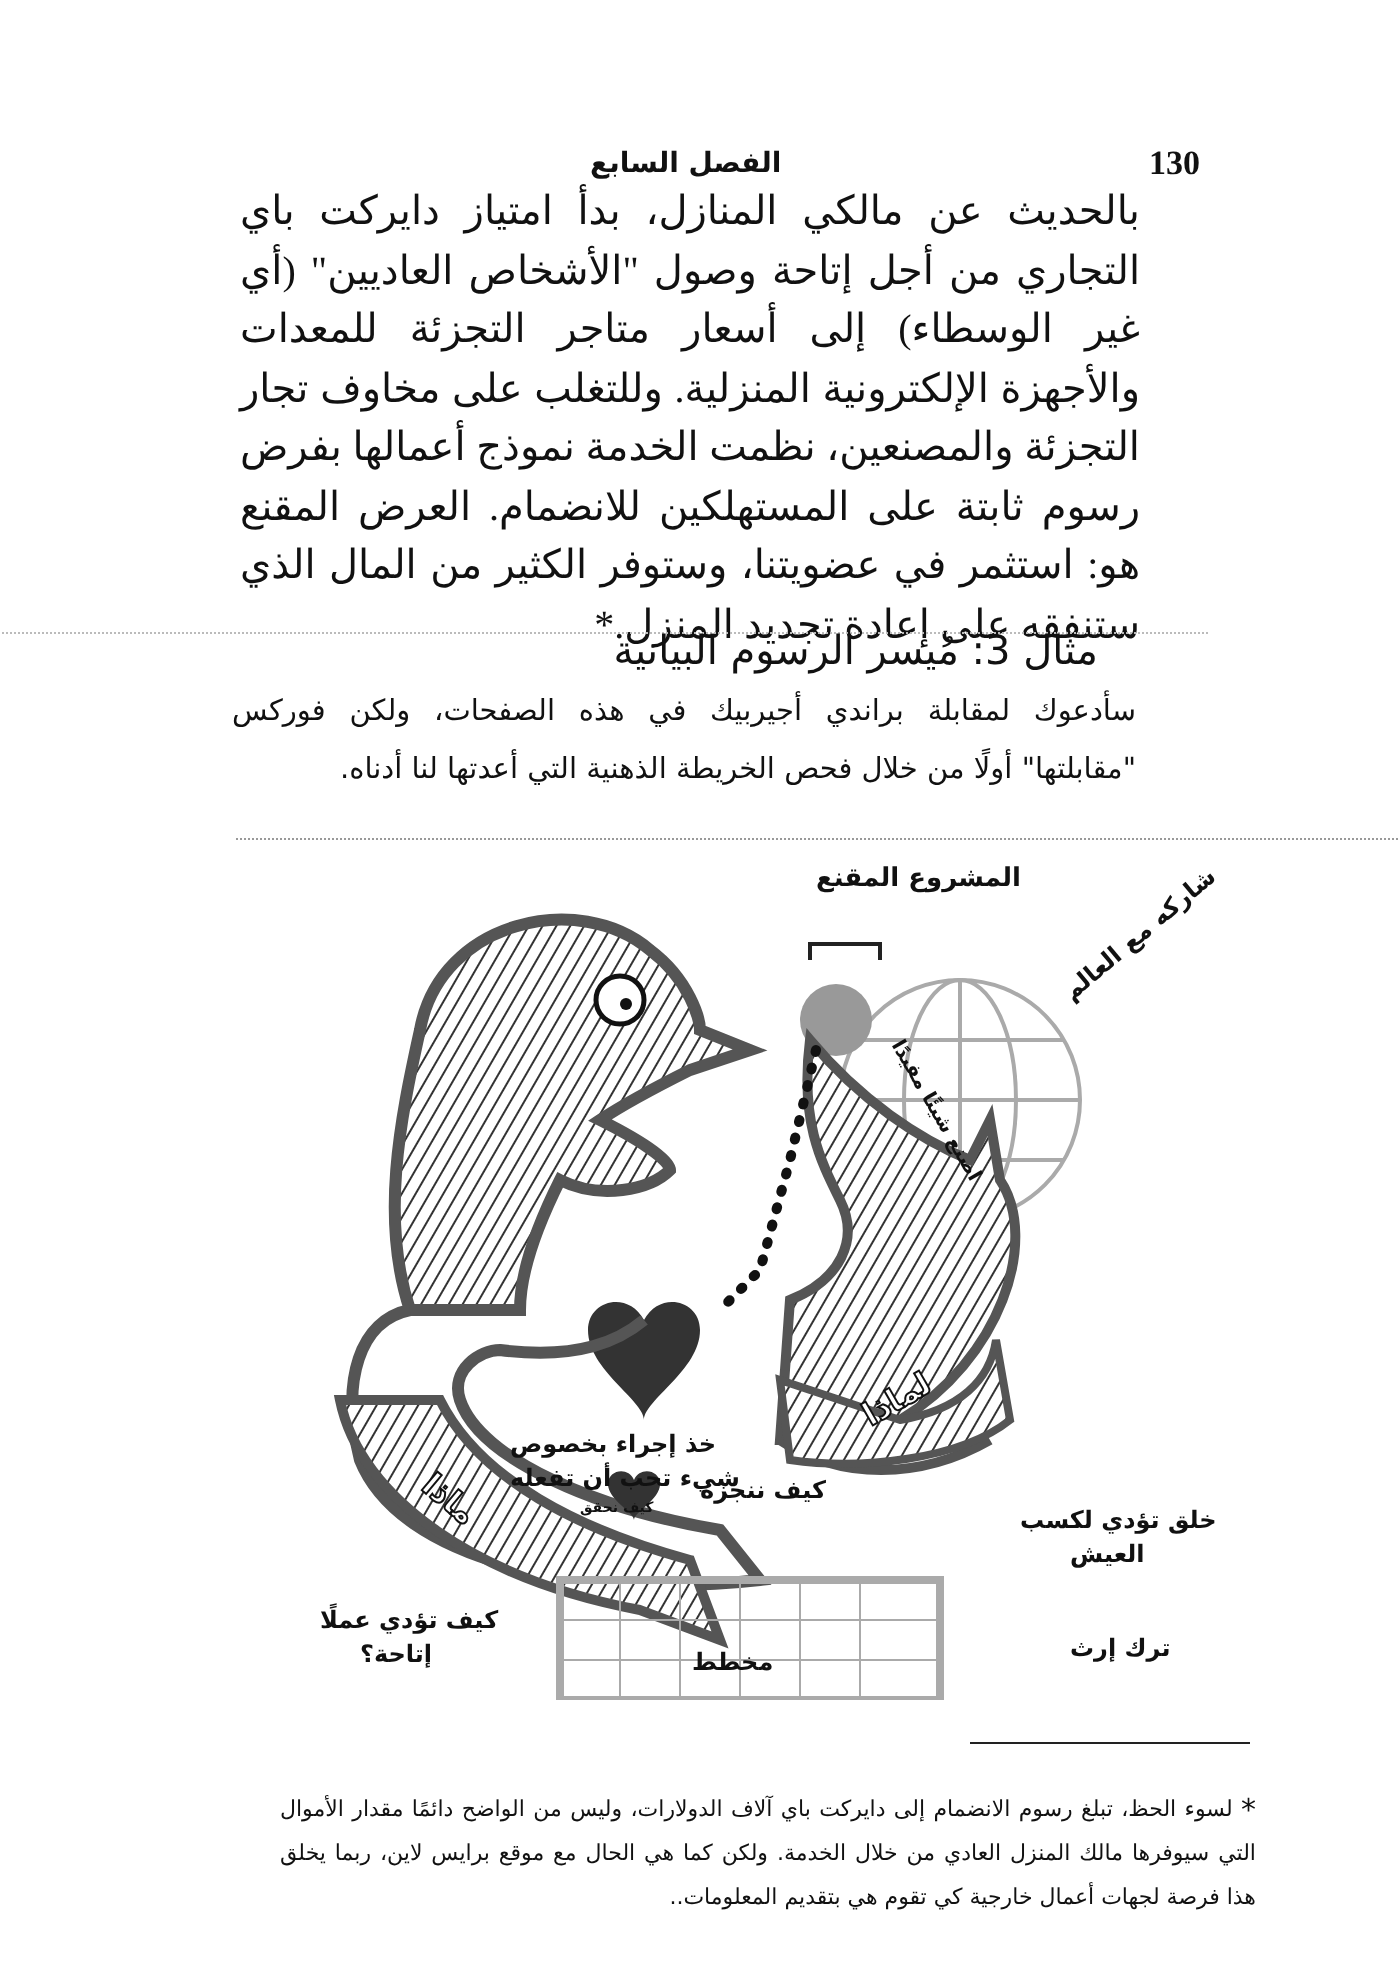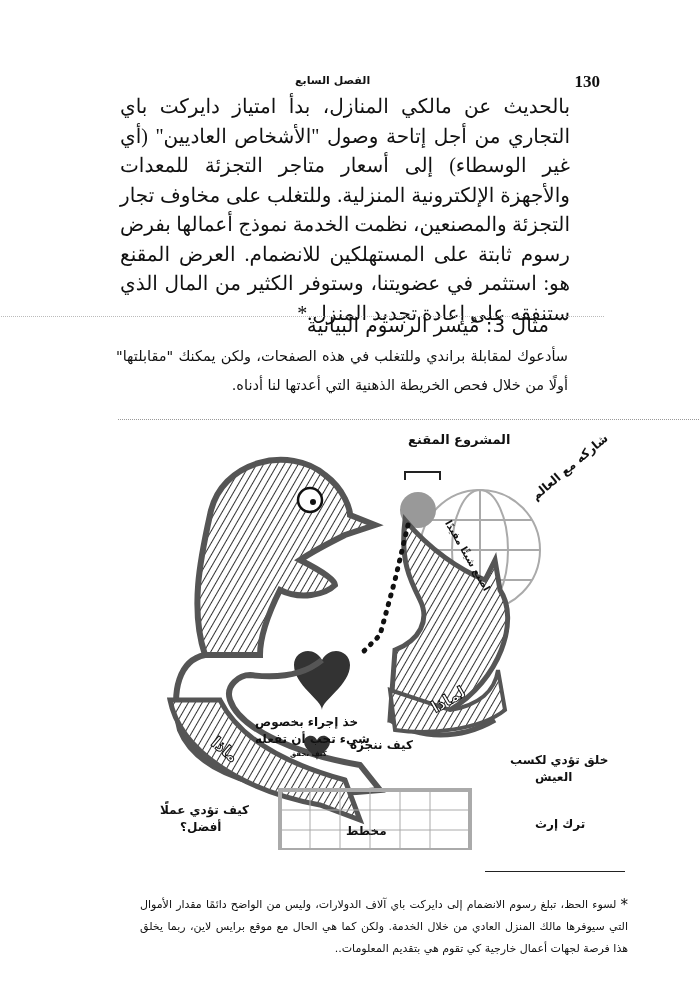--- a/index.html
+++ b/index.html
@@ -2,21 +2,21 @@
 <html><head>
 <meta charset="utf-8">
 <style>
   html, body { margin:0; padding:0; background:#ffffff; }
   body { width:699px; height:992px; position:relative; overflow:hidden; font-family:"DejaVu Sans", sans-serif; color:#111; }
   .watermark { position:absolute; left:14px; top:18px; width:260px; text-align:center; font-family:"Liberation Sans", sans-serif; }
   .wm-ar { font-size:15px; direction:rtl; line-height:20px; }
   .wm-url { font-size:16px; line-height:20px; }
   .running-head { position:absolute; top:72px; left:120px; width:480px; height:20px; }
   .page-num { position:absolute; right:0; top:0; font-family:"Liberation Serif", serif; font-weight:bold; font-size:17px; }
-  .chapter { position:absolute; left:175px; top:2px; font-size:11px; font-weight:bold; direction:rtl; }
+  .chapter { position:absolute; left:175px; top:2px; font-size:14px; font-weight:bold; direction:rtl; }
   .body-text { position:absolute; left:120px; width:484px; top:92px; direction:rtl; text-align:justify; font-size:20px; line-height:29.5px;font-family:Liberation Serif, serif; }
   .body-text p { margin:0; }
   .indent { padding-right:34px; }
   .example-title { position:absolute; right:150px; top:313px; direction:rtl; font-size:20px; }
   .example-body { position:absolute; left:116px; width:486px; top:342px; direction:rtl; font-size:14.5px; line-height:29px; text-align:justify; }
   .dotted-rule { position:absolute; left:118px; right:0; top:419px; border-top:1px dotted #999; }
   .dotted-rule2 { position:absolute; left:0; right:0; top:224px; border-top:1px dotted #bbb; width:680px; }
   .figure { position:absolute; left:150px; top:420px; width:520px; height:430px; }
   .fig-label { position:absolute; direction:rtl; font-weight:bold; font-size:12px; white-space:nowrap; }
   .footnote-rule { position:absolute; left:485px; top:871px; width:140px; border-top:1.5px solid #222; }
@@ -34,21 +34,21 @@
   <span class="chapter">الفصل السابع</span>
 </div>
 
 <div class="body-text">
   <p class="indent">بالحديث عن مالكي المنازل، بدأ امتياز دايركت باي التجاري من أجل إتاحة وصول "الأشخاص العاديين" (أي غير الوسطاء) إلى أسعار متاجر التجزئة للمعدات والأجهزة الإلكترونية المنزلية. وللتغلب على مخاوف تجار التجزئة والمصنعين، نظمت الخدمة نموذج أعمالها بفرض رسوم ثابتة على المستهلكين للانضمام. العرض المقنع هو: استثمر في عضويتنا، وستوفر الكثير من المال الذي ستنفقه على إعادة تجديد المنزل.*</p>
   <div class="dotted-rule2"></div>
 </div>
 
 <div class="example-title">مثال 3: مُيسر الرسوم البيانية</div>
 <div class="example-body">
-  <p class="indent" style="margin:0">سأدعوك لمقابلة براندي وللتغلب في هذه الصفحات، ولكن يمكنك "مقابلتها" أولًا من خلال فحص الخريطة الذهنية التي أعدتها لنا أدناه.</p>
+  <p class="indent" style="margin:0">سأدعوك لمقابلة براندي أجيربيك في هذه الصفحات، ولكن فوركس "مقابلتها" أولًا من خلال فحص الخريطة الذهنية التي أعدتها لنا أدناه.</p>
 </div>
 
 <div class="dotted-rule"></div>
 
 <div class="figure">
   <svg width="520" height="430" viewBox="0 0 520 430">
     <defs>
       <pattern id="hatch" width="6" height="6" patternUnits="userSpaceOnUse" patternTransform="rotate(30)">
         <rect width="6" height="6" fill="#fff"></rect>
         <line x1="0" y1="0" x2="0" y2="6" stroke="#333" stroke-width="2"></line>
@@ -101,21 +101,21 @@
   <span class="fig-label" style="left:278px;top:130px;font-size:10px;transform:rotate(60deg);">اصنع شيئًا مفيدًا</span>
   <span class="fig-label" style="left:280px;top:270px;font-size:16px;color:#fff;-webkit-text-stroke:1px #111;transform:rotate(-30deg);">لماذا</span>
   <span class="fig-label" style="left:60px;top:320px;font-size:16px;color:#fff;-webkit-text-stroke:1px #111;transform:rotate(40deg);">ماذا</span>
   <span class="fig-label" style="left:105px;top:295px;">خذ إجراء بخصوص</span>
   <span class="fig-label" style="left:105px;top:312px;">شيء تحب أن تفعله</span>
   <span class="fig-label" style="left:140px;top:330px;font-size:7px;">كيف نحقق</span>
   <span class="fig-label" style="left:200px;top:318px;">كيف ننجزه</span>
   <span class="fig-label" style="left:360px;top:333px;">خلق تؤدي لكسب</span>
   <span class="fig-label" style="left:385px;top:350px;">العيش</span>
   <span class="fig-label" style="left:10px;top:383px;">كيف تؤدي عملًا</span>
-  <span class="fig-label" style="left:30px;top:400px;">أفضل؟</span>
+  <span class="fig-label" style="left:30px;top:400px;">إتاحة؟</span>
   <span class="fig-label" style="left:196px;top:404px;">مخطط</span>
   <span class="fig-label" style="left:385px;top:397px;">ترك إرث</span>
 </div>
 
 <div class="footnote-rule"></div>
 <div class="footnote">
   <span class="star">*</span>
   <span>لسوء الحظ، تبلغ رسوم الانضمام إلى دايركت باي آلاف الدولارات، وليس من الواضح دائمًا مقدار الأموال التي سيوفرها مالك المنزل العادي من خلال الخدمة. ولكن كما هي الحال مع موقع برايس لاين، ربما يخلق هذا فرصة لجهات أعمال خارجية كي تقوم هي بتقديم المعلومات..</span>
 </div>
 

